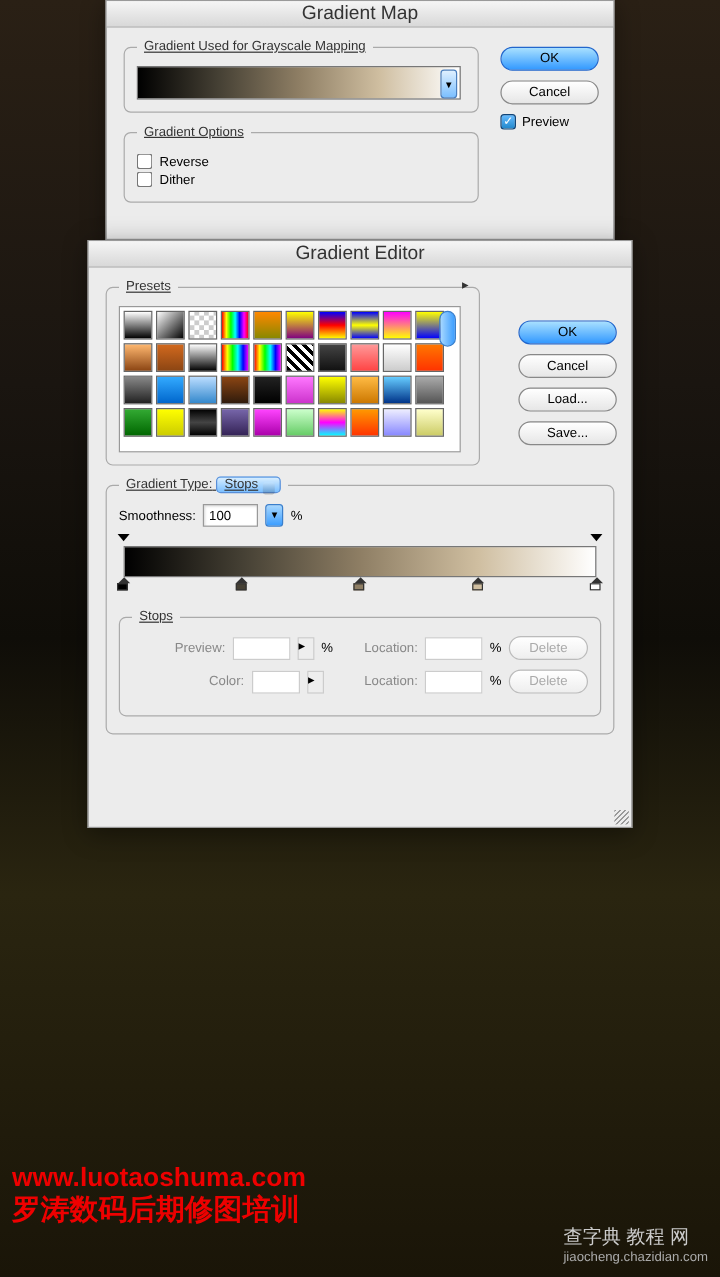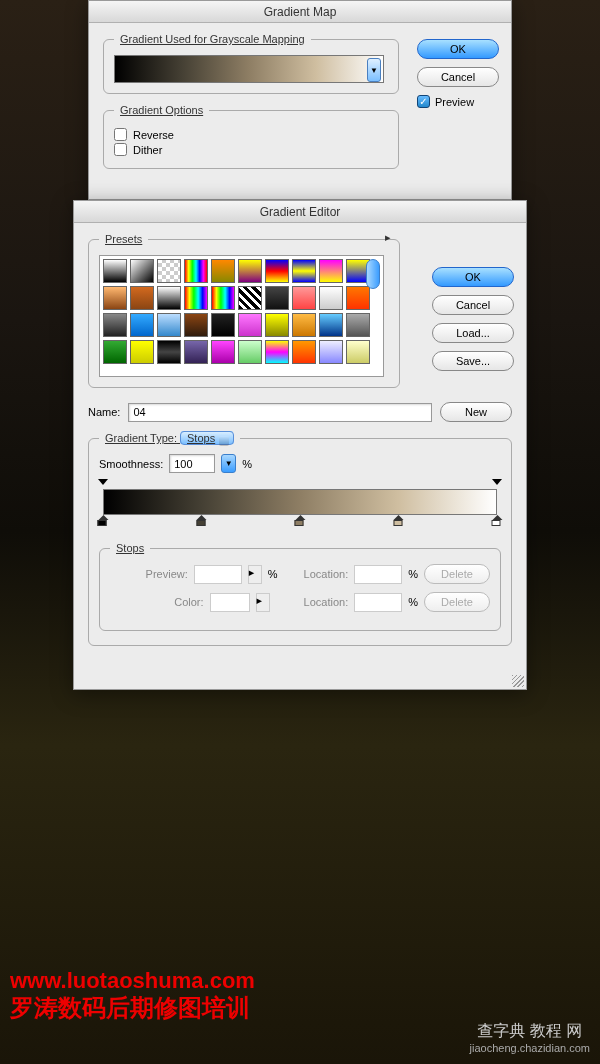--- a/index.html
+++ b/index.html
@@ -33,21 +33,21 @@
   color: #e00;
   font-size: 24px;
   font-weight: bold;
 }
 .watermark-right {
   position: absolute;
   bottom: 10px;
   right: 10px;
   color: #ccc;
   font-size: 16px;
-  text-align: center;
+  text-align: left;
 }
 .watermark-right .sub {
   font-size: 11px;
   color: #aaa;
 }
 .dialog {
   position: absolute;
   background: #ececec;
   border: 1px solid #999;
   box-shadow: 0 4px 20px rgba(0,0,0,0.4);
@@ -62,21 +62,21 @@
   left: 73px;
   top: 200px;
   width: 454px;
   height: 490px;
 }
 .titlebar {
   height: 22px;
   background: linear-gradient(to bottom, #f5f5f5, #d8d8d8);
   text-align: center;
   line-height: 22px;
-  font-size: 12px;
+  font-size: 16px;
   color: #333;
   border-bottom: 1px solid #b0b0b0;
 }
 .content {
   padding: 10px 14px;
 }
 fieldset {
   border: 1px solid #aaa;
   border-radius: 6px;
   padding: 10px 10px;
@@ -467,25 +467,20 @@
       </div>
     </fieldset>
 
     <div class="side-buttons2">
       <div class="aqua-btn primary">OK</div>
       <div class="aqua-btn">Cancel</div>
       <div class="aqua-btn">Load...</div>
       <div class="aqua-btn">Save...</div>
     </div>
 
-    <div class="name-row">
-      <span>Name:</span>
-      <input type="text" value="04" style="">
-      <div class="aqua-btn" style="width:72px;margin:0;">New</div>
-    </div>
 
     <fieldset style="padding-bottom:4px;">
       <legend>
         <span>Gradient Type:</span>
         <span class="aqua-select"><span>Stops</span></span>
       </legend>
       <div class="row-inline">
         <span>Smoothness:</span>
         <input class="num-input" value="100" style="">
         <span class="blue-dd">▼</span>

